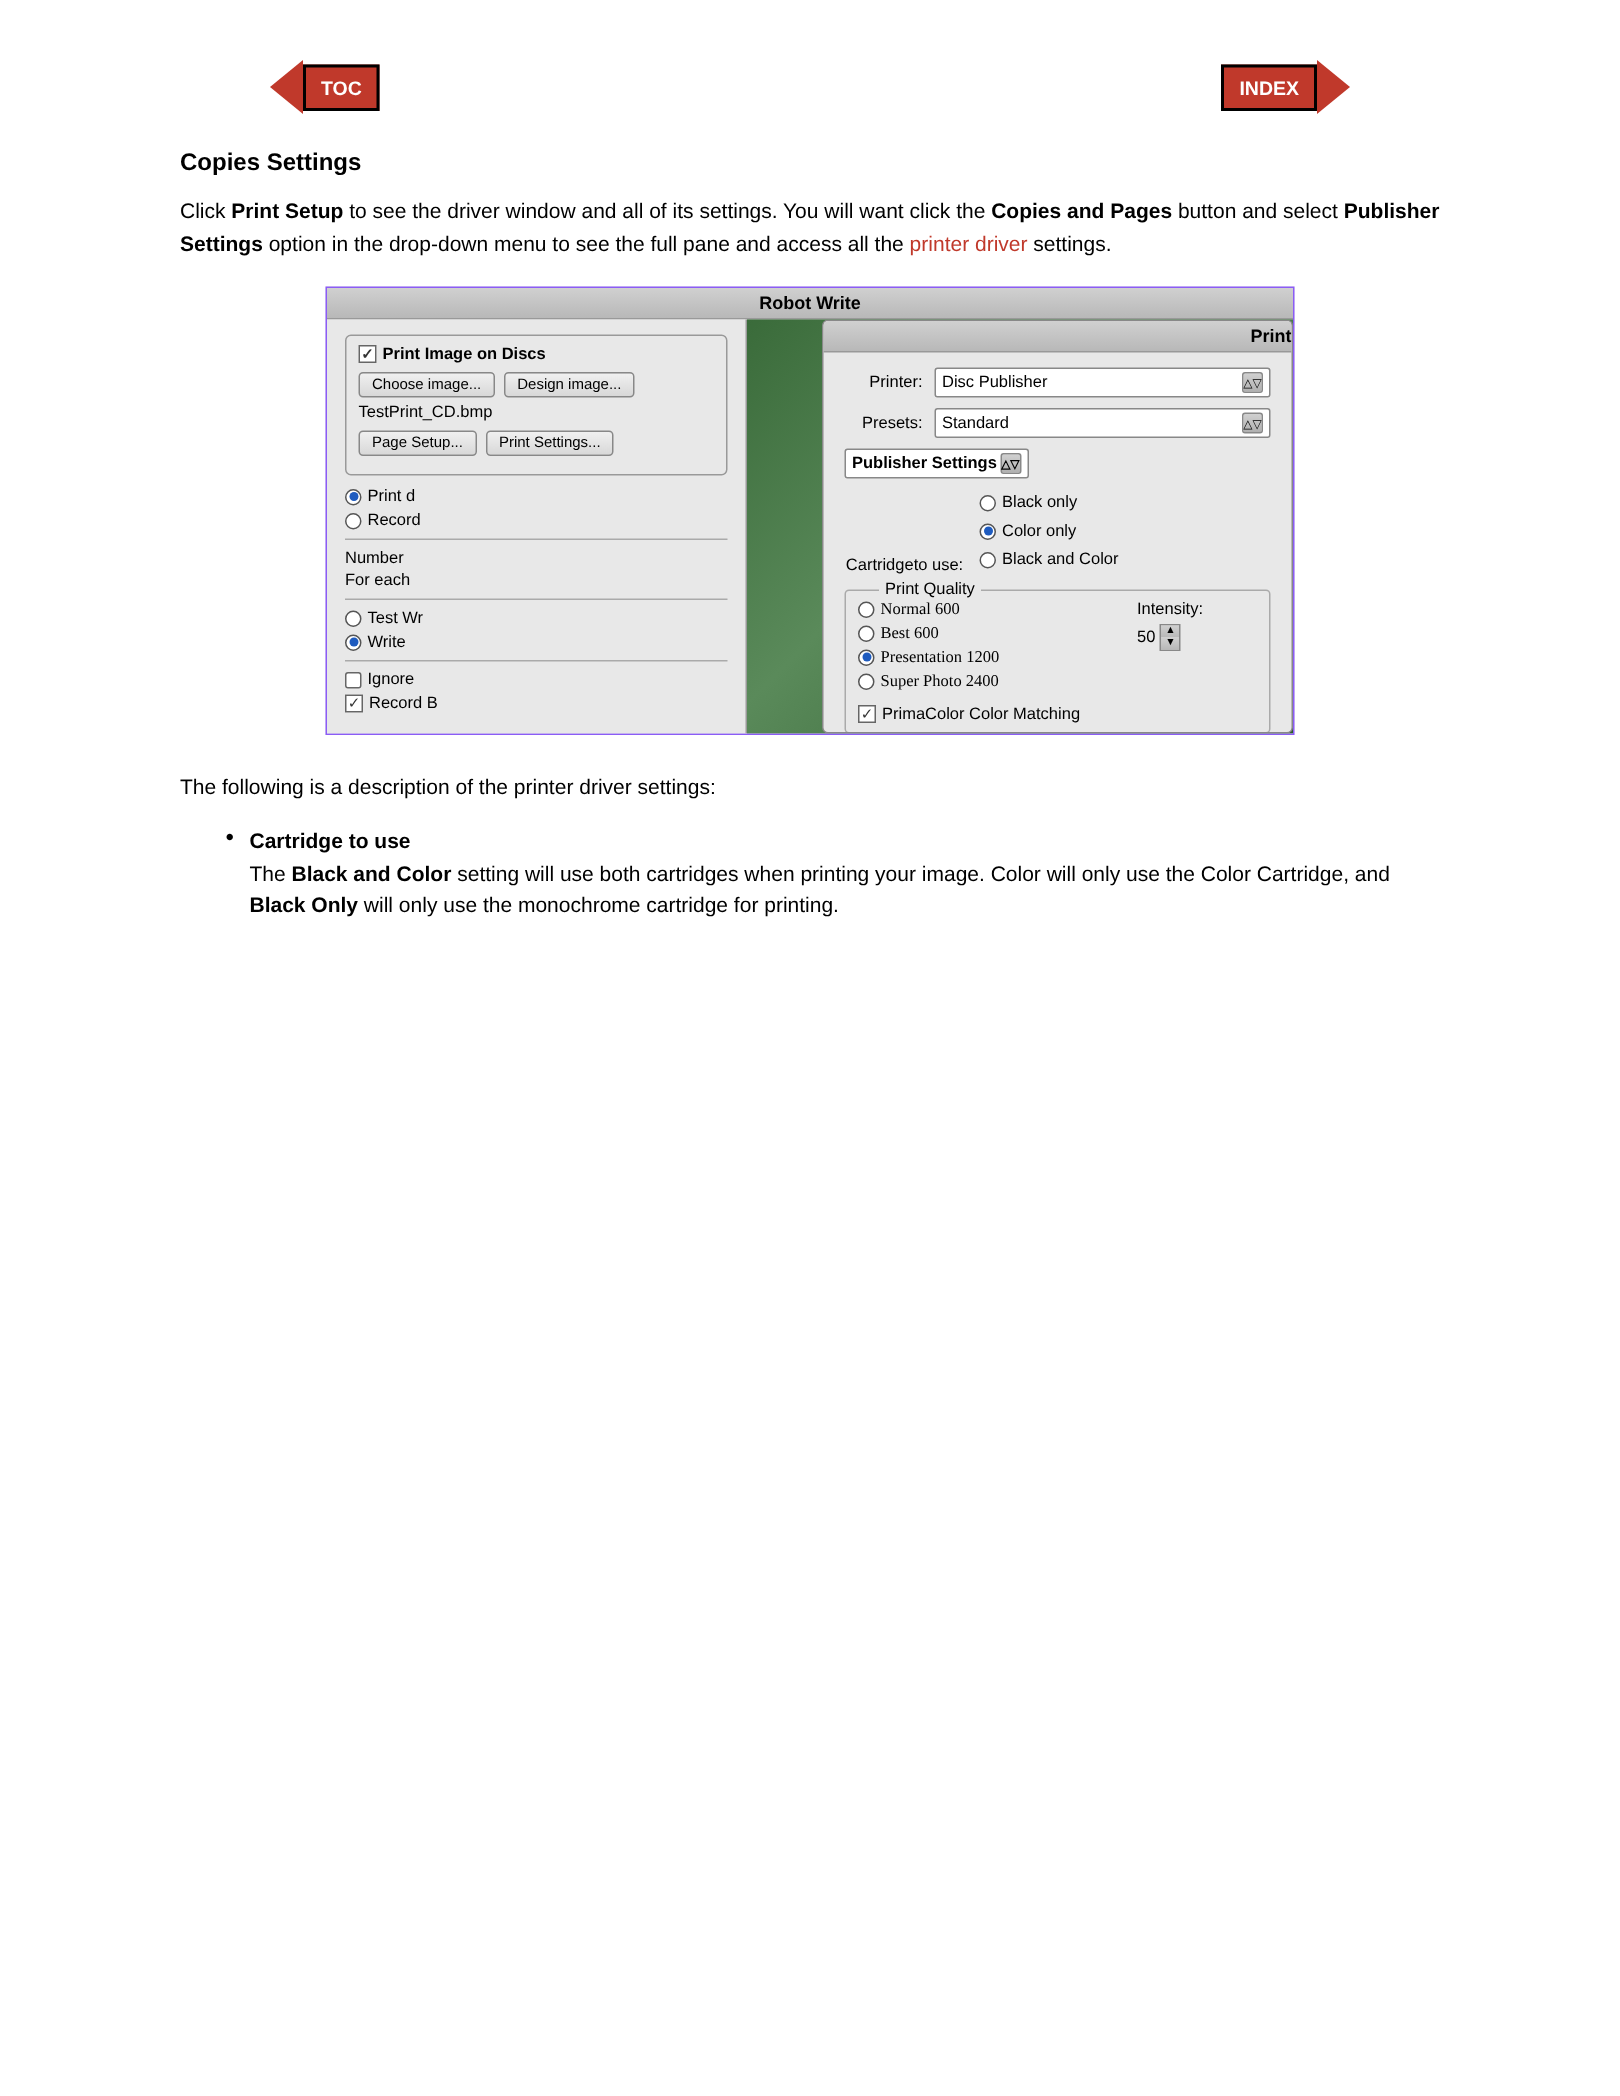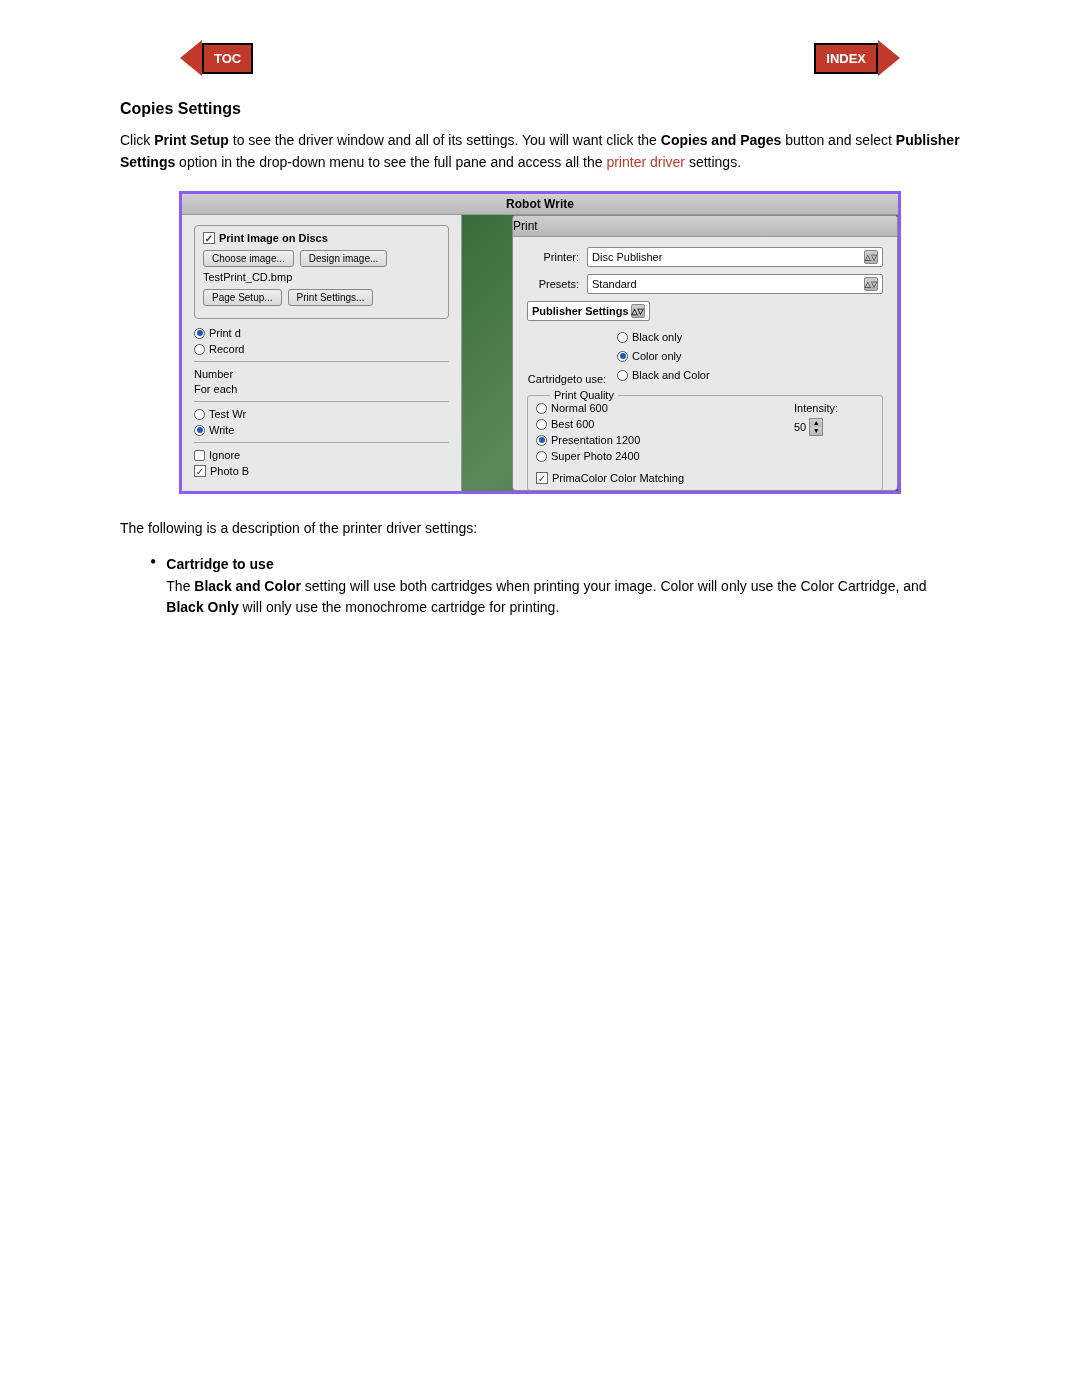--- a/index.html
+++ b/index.html
@@ -81,23 +81,23 @@
       font-weight: bold;
     }
 
     .red-text {
       color: #c0392b;
     }
 
     
     .screenshot-container {
       position: relative;
-      width: 722px;
+      width: 646px;
       margin: 0 auto 24px auto;
-      border: 3px solid #8b5cf6;
+      border: 1px solid #8b5cf6;
       background: #e8e8e8;
       overflow: hidden;
     }
 
     
     .title-bar {
       background: linear-gradient(to bottom, #d0d0d0, #b8b8b8);
       text-align: center;
       font-family: Arial, Helvetica, sans-serif;
       font-size: 12px;
@@ -231,23 +231,23 @@
       background: #e8e8e8;
       border: 1px solid #888;
       border-radius: 4px;
       font-family: Arial, Helvetica, sans-serif;
       font-size: 11px;
       overflow: hidden;
     }
 
     .print-dialog-title {
       background: linear-gradient(to bottom, #d0d0d0, #b8b8b8);
-      text-align: left;
+      text-align: right;
       font-size: 12px;
-      font-weight: normal;
+      font-weight: bold;
       padding: 3px 0;
       border-bottom: 1px solid #999;
     }
 
     .print-dialog-body {
       padding: 10px 14px;
     }
 
     .printer-row {
       display: flex;
@@ -346,20 +346,21 @@
       font-size: 11px;
     }
 
     .quality-content {
       display: flex;
       gap: 10px;
     }
 
     .quality-options {
       flex: 1;
+      font-family: Liberation Serif, serif;
     }
 
     .intensity-col {
       display: flex;
       flex-direction: column;
       align-items: flex-start;
       min-width: 80px;
     }
 
     .intensity-label {
@@ -505,21 +506,21 @@
         </div>
 
         <hr class="separator">
 
         <div class="radio-option">
           <span class="checkbox-checked" style="background:#fff; display:inline-block; width:11px; height:11px; border:1px solid #666; border-radius:2px;"></span>
           <span>Ignore</span>
         </div>
         <div class="radio-option">
           <span class="checkbox-checked">✓</span>
-          <span>Photo B</span>
+          <span>Record B</span>
         </div>
       </div>
 
       <div class="right-panel">
         <div class="right-panel-inner"></div>
 
         <div class="print-dialog">
           <div class="print-dialog-title">Print</div>
           <div class="print-dialog-body">
 

